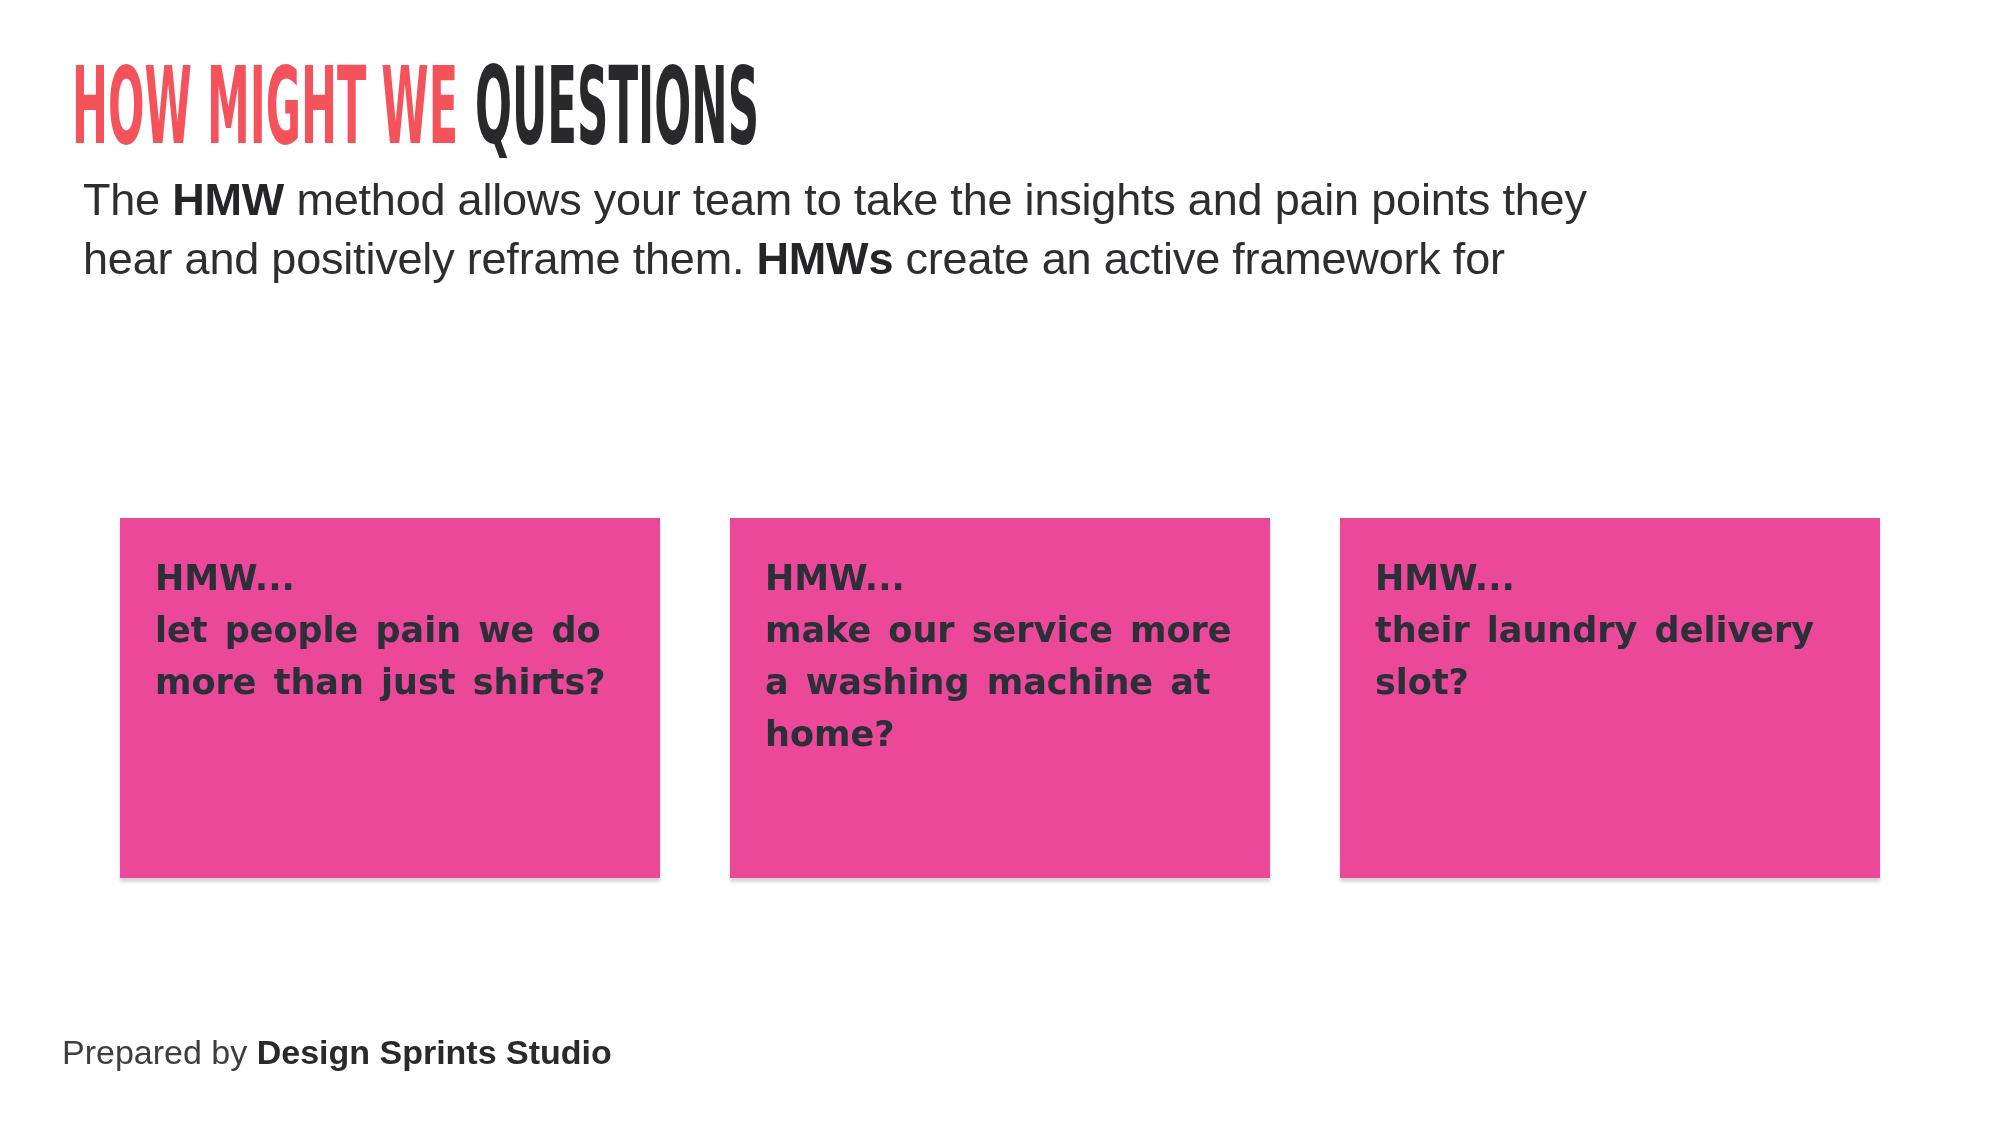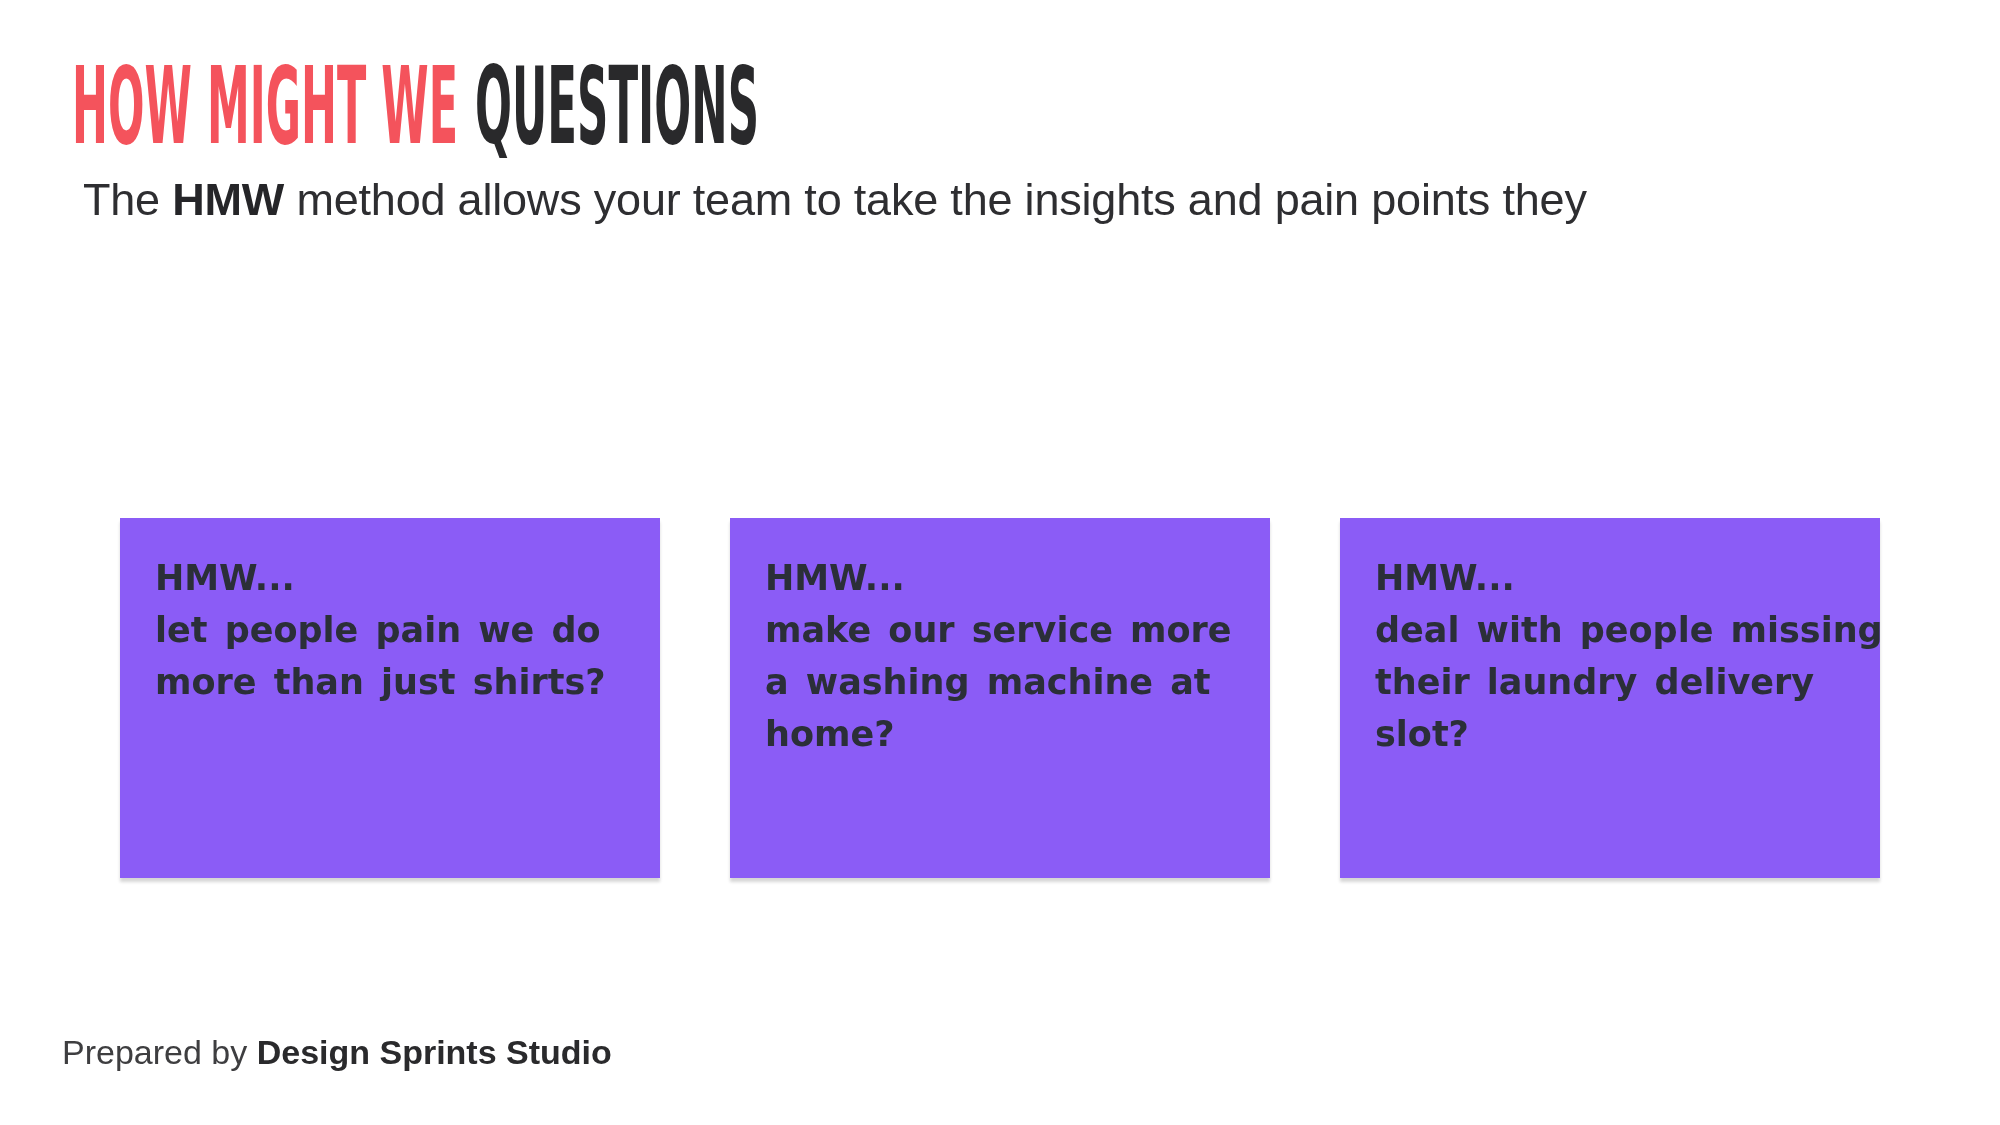--- a/index.html
+++ b/index.html
@@ -49,21 +49,21 @@
     position: absolute;
     left: 120px;
     top: 518px;
     display: flex;
     gap: 70px;
   }
   .note {
     width: 540px;
     height: 360px;
     box-sizing: border-box;
-    background: #8b5cf6;
+    background: #ec4899;
     padding: 34px 24px 0 35px;
     box-shadow: 0 4px 3px rgba(0,0,0,0.16);
     font-family: "DejaVu Sans", sans-serif;
     font-weight: bold;
     font-size: 35px;
     line-height: 52px;
     color: #2b2f38;
     word-spacing: 5px;
   }
   .note-line { white-space: nowrap; }
@@ -87,40 +87,40 @@
 
   <svg id="title-svg" viewBox="0 0 760 105">
     <text y="81" font-size="107">
       <tspan x="2" textLength="386" lengthAdjust="spacingAndGlyphs" fill="#f4535c">HOW MIGHT WE</tspan>
       <tspan x="405" textLength="284" lengthAdjust="spacingAndGlyphs" fill="#29292b">QUESTIONS</tspan>
     </text>
   </svg>
 
   <div class="intro">
     <div class="intro-line"><span>The </span><b>HMW</b><span> method allows your team to take the insights and pain points they</span></div>
+    <div class="intro-line"><span>hear and positively reframe them. </span><b>HMWs</b><span> create an active framework for</span></div>
   </div>
 
   <div class="notes-row">
 
     <div class="note">
       <div class="note-line">HMW...</div>
       <div class="note-line">let people pain we do</div>
       <div class="note-line">more than just shirts?</div>
     </div>
 
     <div class="note">
       <div class="note-line">HMW...</div>
       <div class="note-line">make our service more</div>
       <div class="note-line">a washing machine at</div>
       <div class="note-line">home?</div>
     </div>
 
     <div class="note">
       <div class="note-line">HMW...</div>
-      <div class="note-line">deal with people missing</div>
       <div class="note-line">their laundry delivery</div>
       <div class="note-line">slot?</div>
     </div>
 
   </div>
 
   <div class="footer">
     <span>Prepared by </span><b>Design Sprints Studio</b>
   </div>
 

